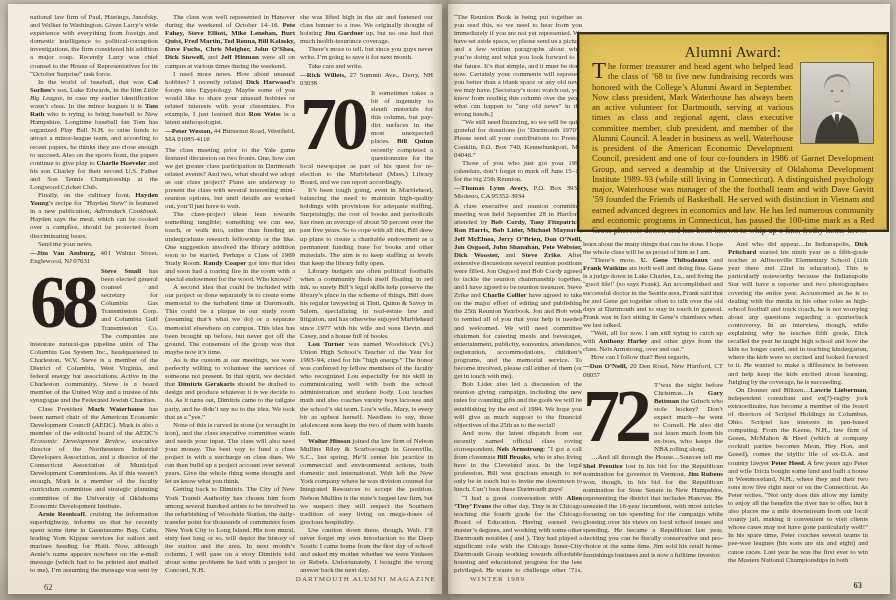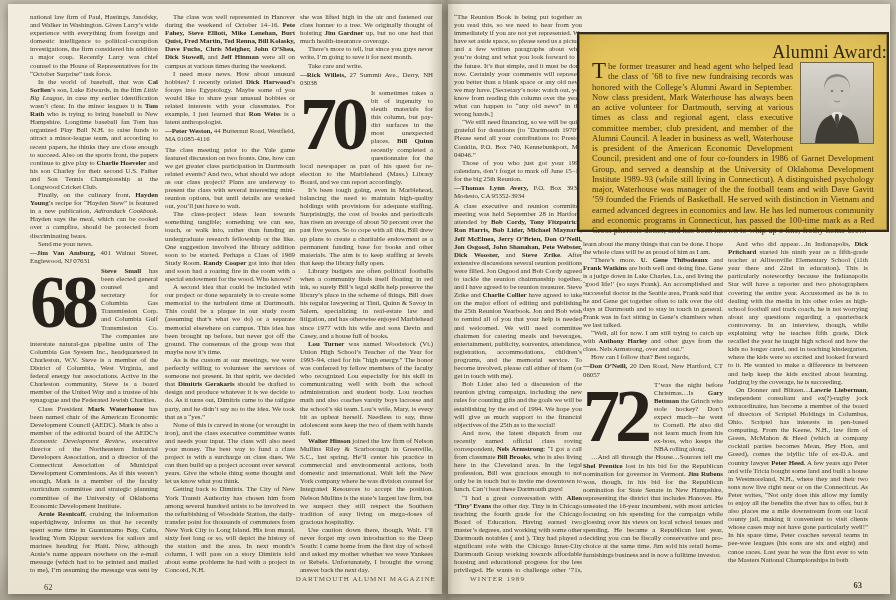--- a/index.html
+++ b/index.html
@@ -38,21 +38,21 @@
   .dropnum{
     float:left;font-weight:bold;font-size:74px;line-height:.82;
     letter-spacing:-5px;color:#26211a;margin:5px 5px 0 0;padding-right:2px;
   }
   
   .award{
     position:absolute;left:129px;top:28px;width:312px;height:200px;box-sizing:border-box;
     background:#e5c55e;border:2px solid #332d1f;
     box-shadow:inset 0 0 0 1px rgba(60,50,25,.35), inset 0 0 30px rgba(150,110,25,.28);
   }
-  .award-title{font-size:18px;line-height:18px;text-align:right;margin:9px 0 0;color:#2e2815;font-weight:normal;letter-spacing:.3px;}
+  .award-title{font-size:15px;line-height:18px;text-align:center;margin:9px 0 0;color:#2e2815;font-weight:normal;letter-spacing:.3px;}
   .award-sub{font-size:17px;line-height:18px;text-align:center;font-style:italic;margin:1px 0 7px;color:#2e2815;}
   .award-body{margin:0 13px;font-size:8.6px;line-height:10.25px;text-align:justify;color:#3c3015;}
   .award-cap{float:left;font-size:23px;line-height:18px;margin:1px 2px 0 0;color:#2e2610;}
   .award-photo{
     float:right;width:72px;height:80px;margin:1px 0 4px 7px;
     border:1px solid #6e6448;display:block;background:#c9c6be;
   }
   
   .footer-label{position:absolute;bottom:11px;font-size:7px;letter-spacing:1.1px;color:#554f44;}
   .fl-left{right:6px;}

